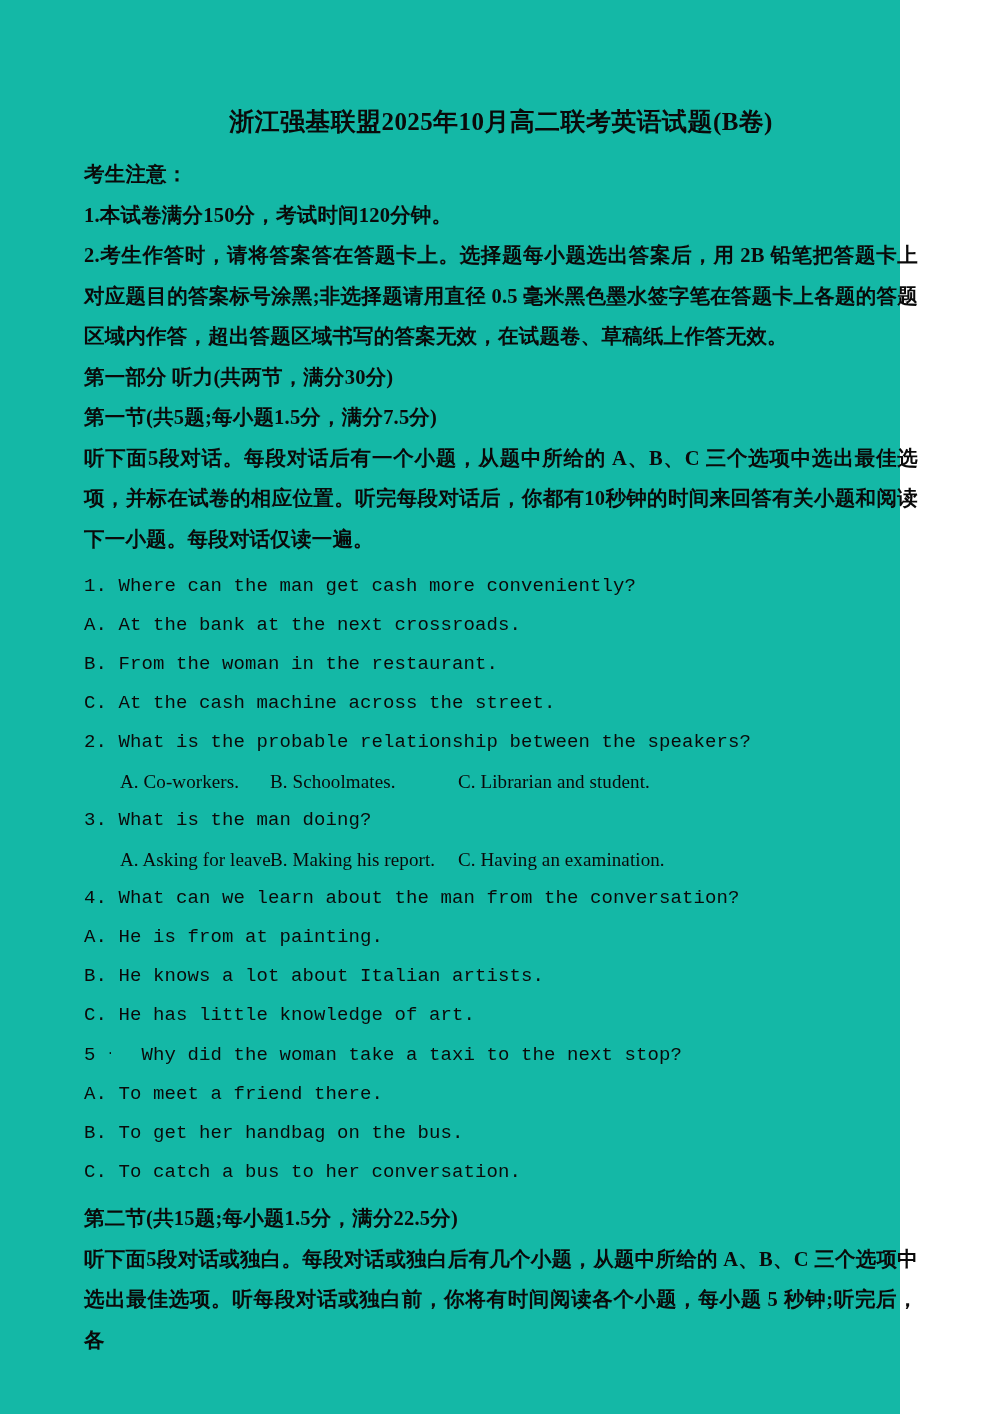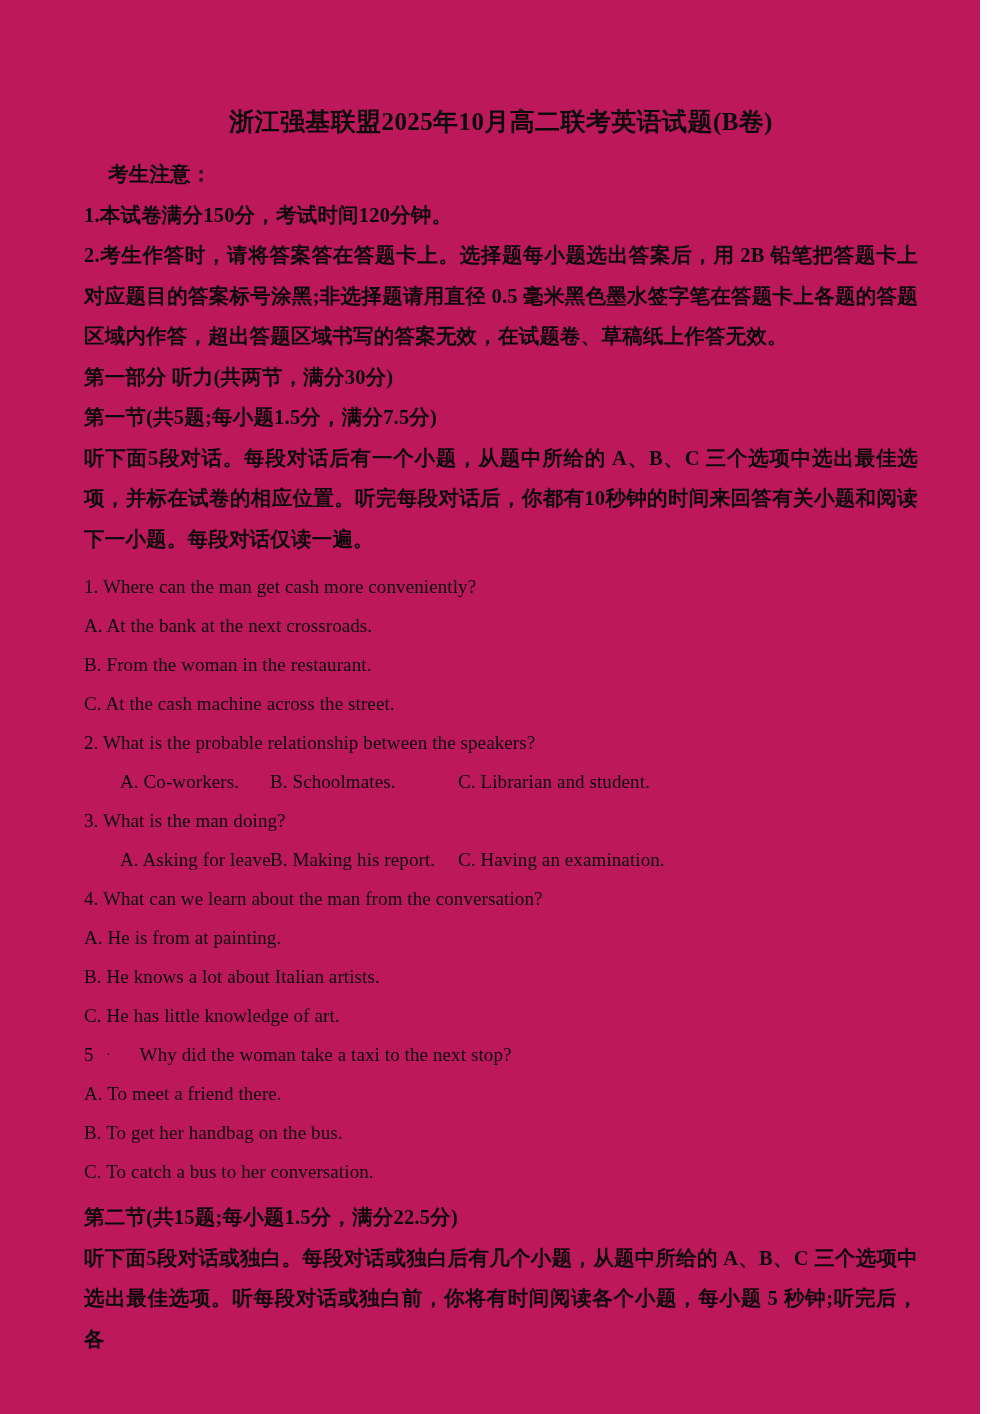--- a/index.html
+++ b/index.html
@@ -12,23 +12,23 @@
     height: 1414px;
     position: relative;
     font-family: "Liberation Serif", "DejaVu Serif", serif;
     color: #0a0a0a;
     overflow: hidden;
   }
   .page {
     position: absolute;
     left: 0;
     top: 0;
-    width: 980px;
+    width: 900px;
     height: 1414px;
-    background: #be185d;
+    background: #14b8a6;
   }
   .content {
     position: absolute;
     left: 84px;
     top: 0;
     width: 834px;
   }
 
   
   .doc-title {
@@ -45,35 +45,35 @@
   
   .cn-bold {
     font-weight: bold;
     font-size: 20.5px;
     line-height: 40.5px;
     letter-spacing: 0.2px;
     margin: 0;
   }
   .cn-bold.lead {
     margin-top: 16px;
-    margin-left: 24px;
   }
   .cn-justify {
     text-align: justify;
     text-align-last: left;
     text-justify: inter-character;
   }
 
   
   .en-line {
     font-size: 19px;
     line-height: 39px;
     margin: 0;
     letter-spacing: 0.1px;
     white-space: nowrap;
+    font-family: Liberation Mono, monospace;
   }
   .en-block {
     margin: 0;
   }
   .q-start {
     margin-top: 2px;
   }
 
   
   .opt-row {

